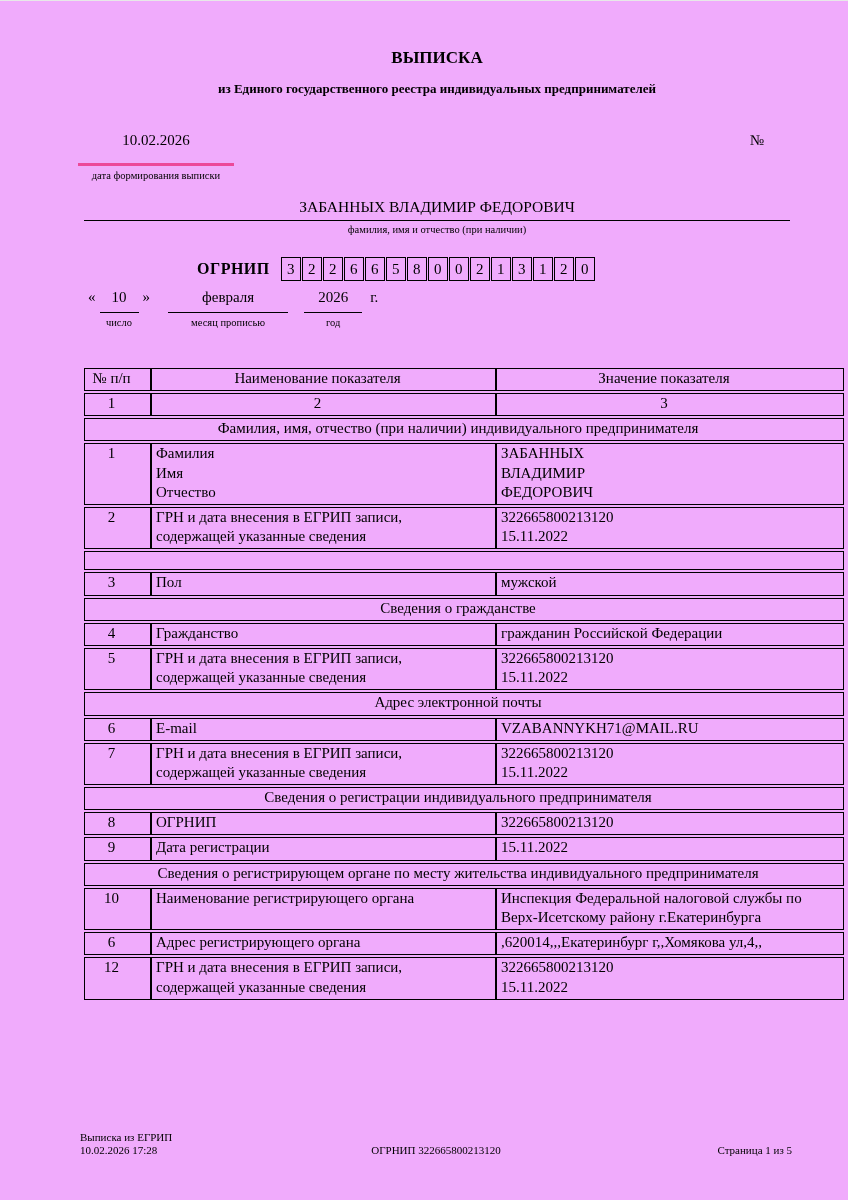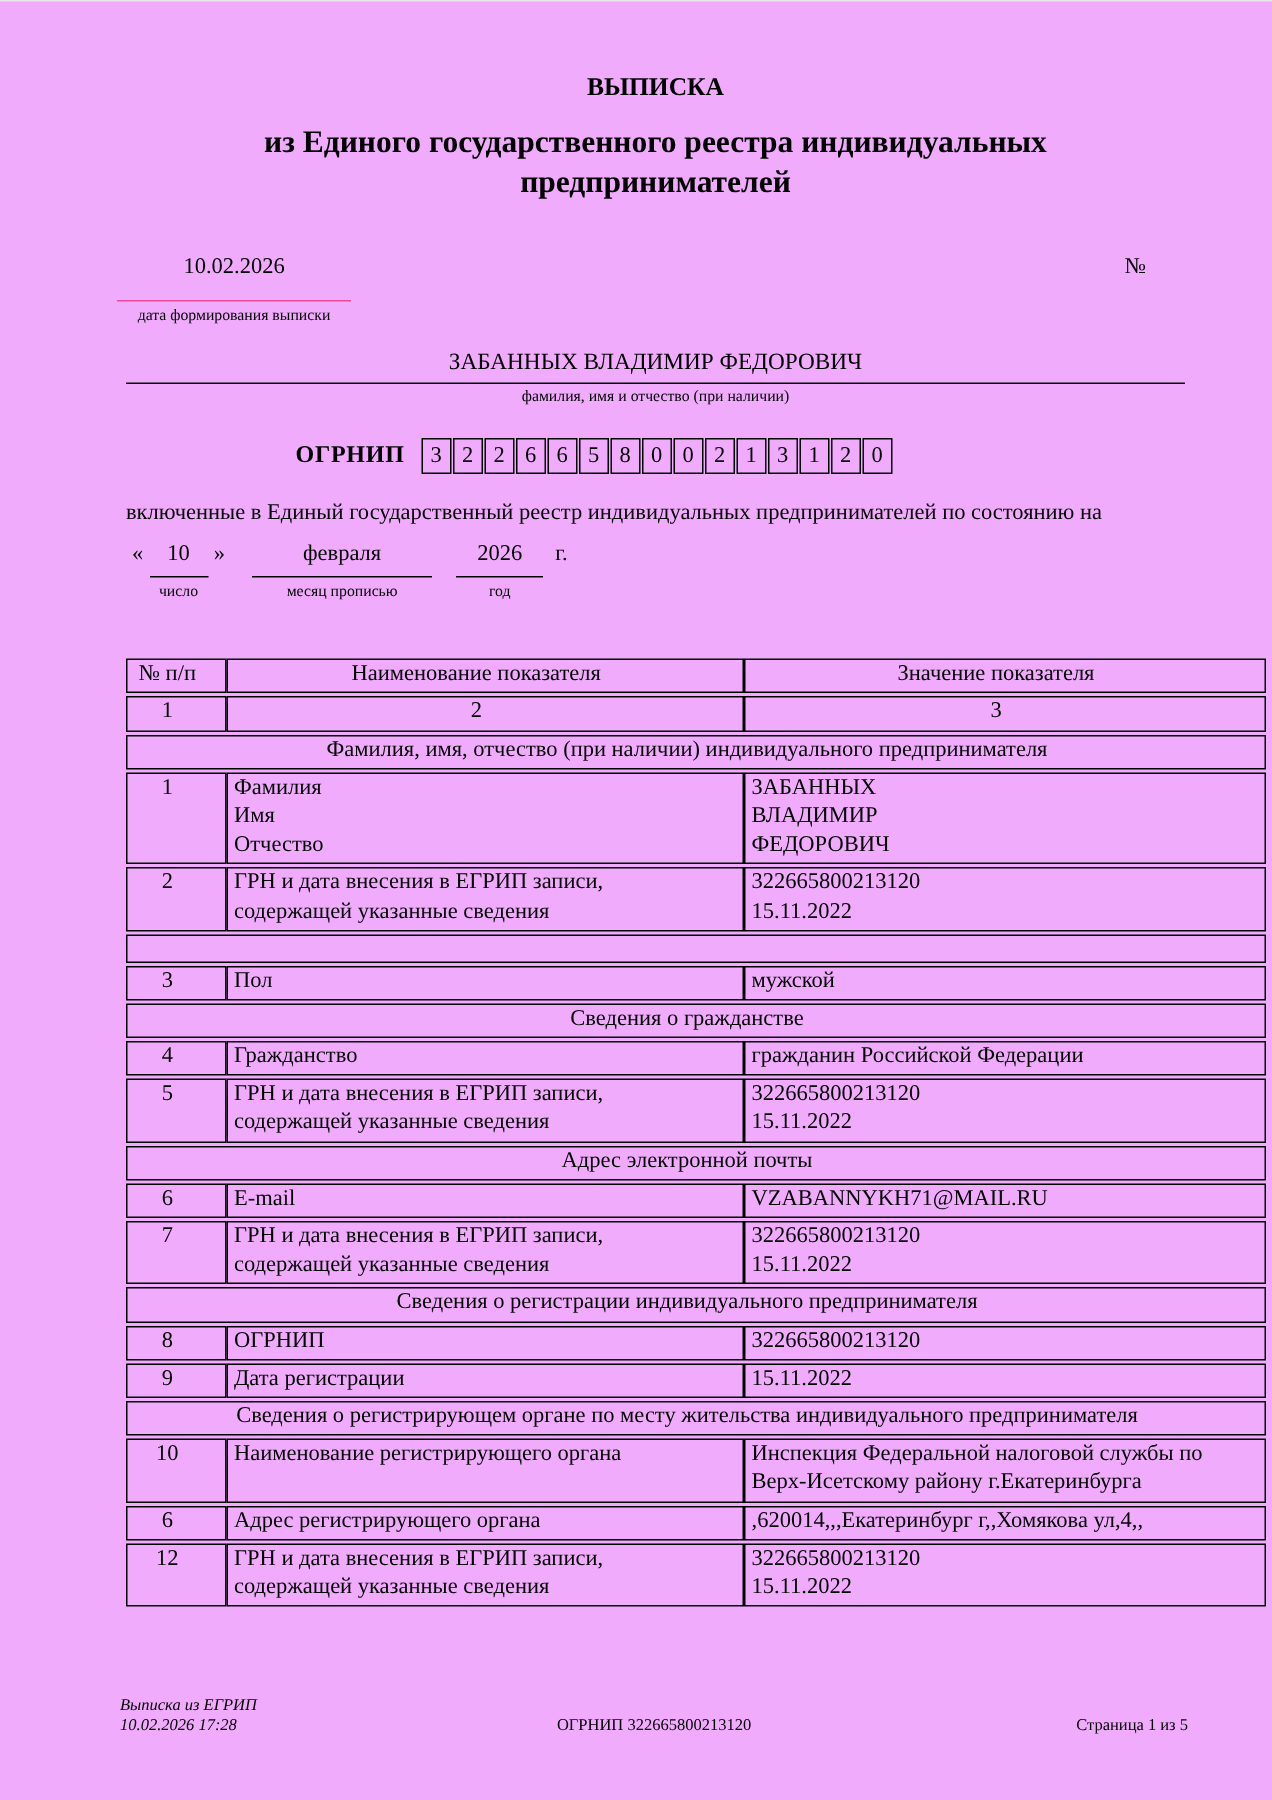--- a/index.html
+++ b/index.html
@@ -9,25 +9,25 @@
     margin:1px auto;
     background:#f0abfc;
     color:#000;
     font-family:"Liberation Serif","DejaVu Serif",serif;
     font-size:15px;
     line-height:1.28;
     overflow:hidden;
   }
   .content{padding:0 58px 0 84px;}
   .doc-title{margin-top:46px;text-align:center;font-weight:bold;font-size:17px;}
-  .doc-subtitle{margin-top:12px;text-align:center;font-weight:bold;font-size:21px;}
+  .doc-subtitle{margin-top:12px;text-align:center;font-weight:bold;font-size:13px;}
 
   .header-fields{margin-top:34px;display:flex;justify-content:space-between;align-items:flex-start;}
   .date-field{margin-left:-6px;width:156px;text-align:center;}
-  .date-field .val{display:block;padding-bottom:12px;border-bottom:1px solid #ec4899;}
+  .date-field .val{display:block;padding-bottom:12px;border-bottom:3px solid #ec4899;}
   .field-caption{display:block;font-size:10.5px;padding-top:3px;}
   .number-group{display:flex;align-items:flex-start;}
   .number-sign{margin-right:26px;}
   .number-field{width:143px;text-align:center;border-bottom:1px solid #000;padding-bottom:4px;}
   .number-field span{display:block;}
 
   .lead{margin-top:40px;}
   .name-block{margin-top:15px;text-align:center;border-bottom:1px solid #000;padding-bottom:3px;font-size:15.5px;}
   .name-caption{text-align:center;font-size:10.5px;padding-top:2px;}
 
@@ -67,21 +67,21 @@
   td.c-header{text-align:center;padding-top:2px;padding-bottom:3px;}
   td.c-colnum{text-align:center;}
   td.c-section{text-align:center;font-weight:normal;}
   td.c-empty{height:15px;}
 
   .footer{
     position:absolute;left:80px;right:56px;top:1130px;
     display:flex;align-items:flex-end;
     font-size:11px;line-height:1.2;
   }
-  .footer .f-left{flex:1;font-style:italic;}
+  .footer .f-left{flex:1;}
   .footer .f-center{flex:none;text-align:center;}
   .footer .f-right{flex:1;text-align:right;}
 </style>
 </head>
 <body>
 
 <div class="page">
   <div class="content">
 
     <div class="doc-title">ВЫПИСКА</div>
@@ -115,21 +115,20 @@
           <span class="digit-box">0</span>
           <span class="digit-box">2</span>
           <span class="digit-box">1</span>
           <span class="digit-box">3</span>
           <span class="digit-box">1</span>
           <span class="digit-box">2</span>
           <span class="digit-box">0</span>
         </span>
     </div>
 
-    <div class="included">включенные в Единый государственный реестр индивидуальных предпринимателей по состоянию на</div>
 
     <div class="date-line">
       <span class="quote">«</span>
       <span class="dfield day">
         <span class="v">10</span>
         <span class="field-caption">число</span>
       </span>
       <span class="quote">»</span>
       <span class="dfield month">
         <span class="v">февраля</span>

